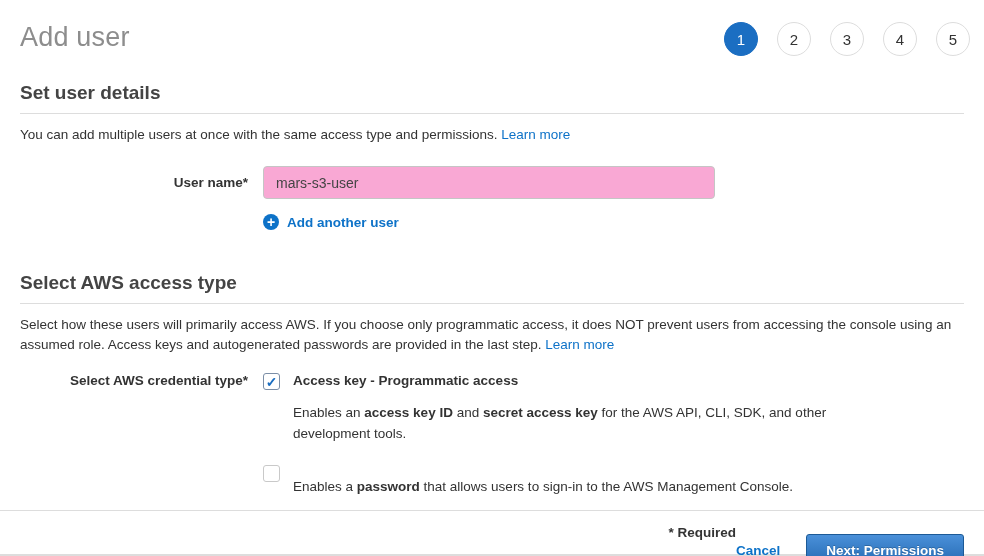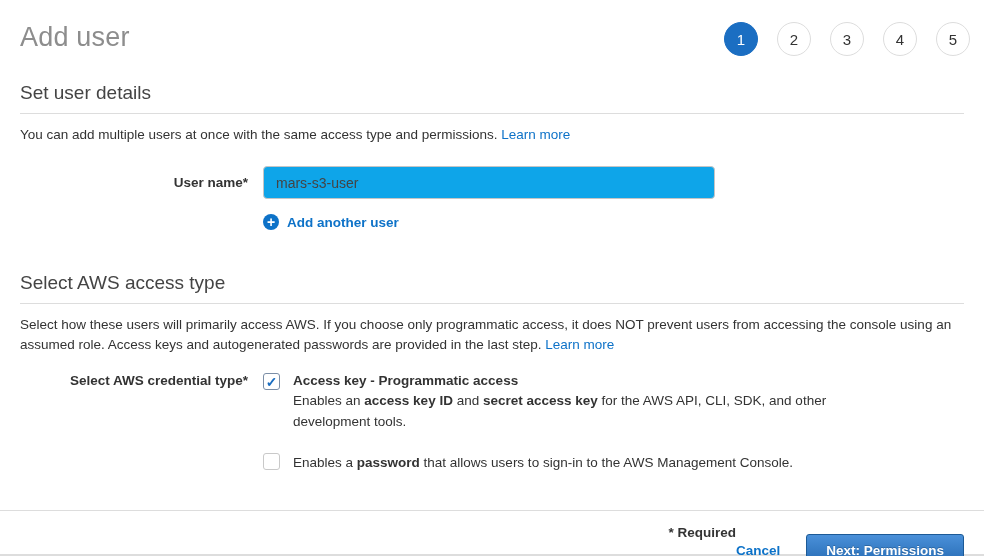--- a/index.html
+++ b/index.html
@@ -14,54 +14,54 @@
   .steps { display:flex; gap:19px; margin-top:4px; }
   .step {
     width:34px; height:34px; border-radius:50%;
     border:1px solid #ddd; background:#fff; color:#333;
     display:flex; align-items:center; justify-content:center;
     font-size:15px; cursor:default;
   }
   .step.active { background:#1b6ec2; border-color:#1b6ec2; color:#fff; }
 
   .section { padding:0 20px; }
-  .section-heading { font-size:19px; font-weight:400; color:#444; }
+  .section-heading { font-size:19px; font-weight:700; color:#444; }
   .rule { border:none; border-top:1px solid #ddd; margin-top:9px; }
   .intro { font-size:13.5px; color:#333; line-height:20px; margin-top:11px; }
   a.link { color:#0d72c8; text-decoration:none; cursor:pointer; }
   b, .bold { font-weight:bold; }
 
   .form-row { display:flex; margin-top:21px; }
   .label-col { width:228px; flex:0 0 228px; text-align:right; font-size:13.5px; font-weight:bold; color:#333; padding-top:9px; }
   .field-col { margin-left:15px; }
   .text-input {
     width:452px; height:33px; border:1px solid #c5c5c5; border-radius:4px;
     padding:0 12px; font-size:14px; color:#444;
-    font-family:"Liberation Sans", sans-serif; outline:none; background:#0ea5e9;
+    font-family:"Liberation Sans", sans-serif; outline:none; background:#f9a8d4;
   }
   .add-another { display:flex; align-items:center; gap:8px; margin:15px 0 0 243px; font-size:13.5px; font-weight:bold; color:#0d72c8; cursor:pointer; width:max-content; }
   .plus-badge {
     width:16px; height:16px; border-radius:50%; background:#0d72c8; color:#fff;
     display:flex; align-items:center; justify-content:center;
     font-size:14px; font-weight:bold; line-height:1;
   }
 
   .access-heading { margin-top:42px; }
   .cred-row { display:flex; margin-top:17px; }
   .options-col { margin-left:15px; }
   .option { display:flex; margin-bottom:20px; }
   .checkbox {
     width:17px; height:17px; border-radius:3px; background:#fff;
     border:1px solid #c9c9c9; margin-top:1px; flex:0 0 17px;
     display:flex; align-items:center; justify-content:center; cursor:pointer;
   }
   .checkbox.checked { border-color:#7b8ea6; color:#1a6dc0; font-size:14px; font-weight:bold; }
   .option-text { margin-left:13px; max-width:552px; }
   .option-title { font-size:13.5px; font-weight:bold; color:#333; line-height:18px; }
-  .option-desc { font-size:13.5px; color:#333; line-height:21px; margin-top:0; }
+  .option-desc { font-size:13.5px; color:#333; line-height:21px; margin-top:12px; }
 
   .footer {
     position:absolute; left:0; right:0; bottom:0;
     border-top:1px solid #ddd; border-bottom:2px solid #ddd;
     background:#fff; height:46px;
     display:flex; align-items:center; justify-content:flex-end;
     padding:0 20px 0 20px;
   }
   .required-note { font-size:13.5px; font-weight:bold; color:#333; }
   .footer-actions { display:flex; align-items:center; gap:26px;margin-top:36px; }

